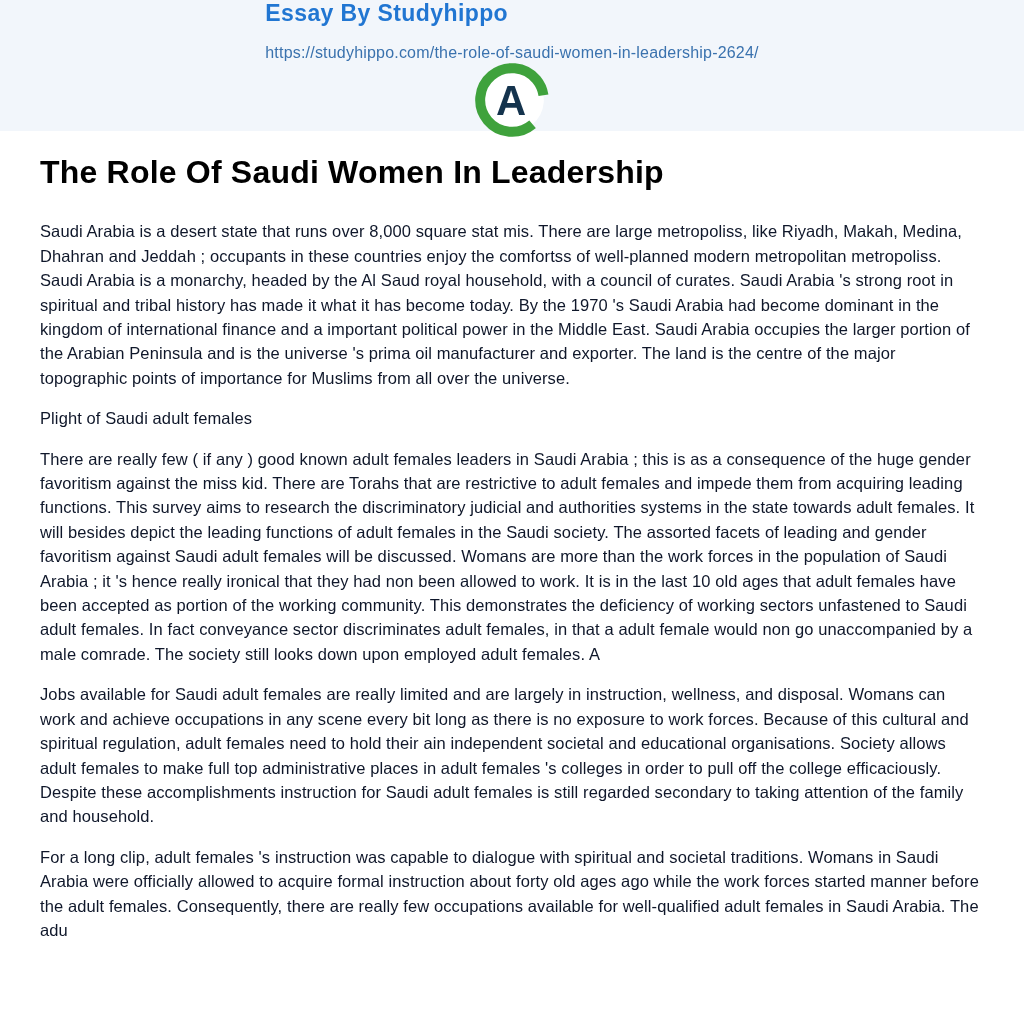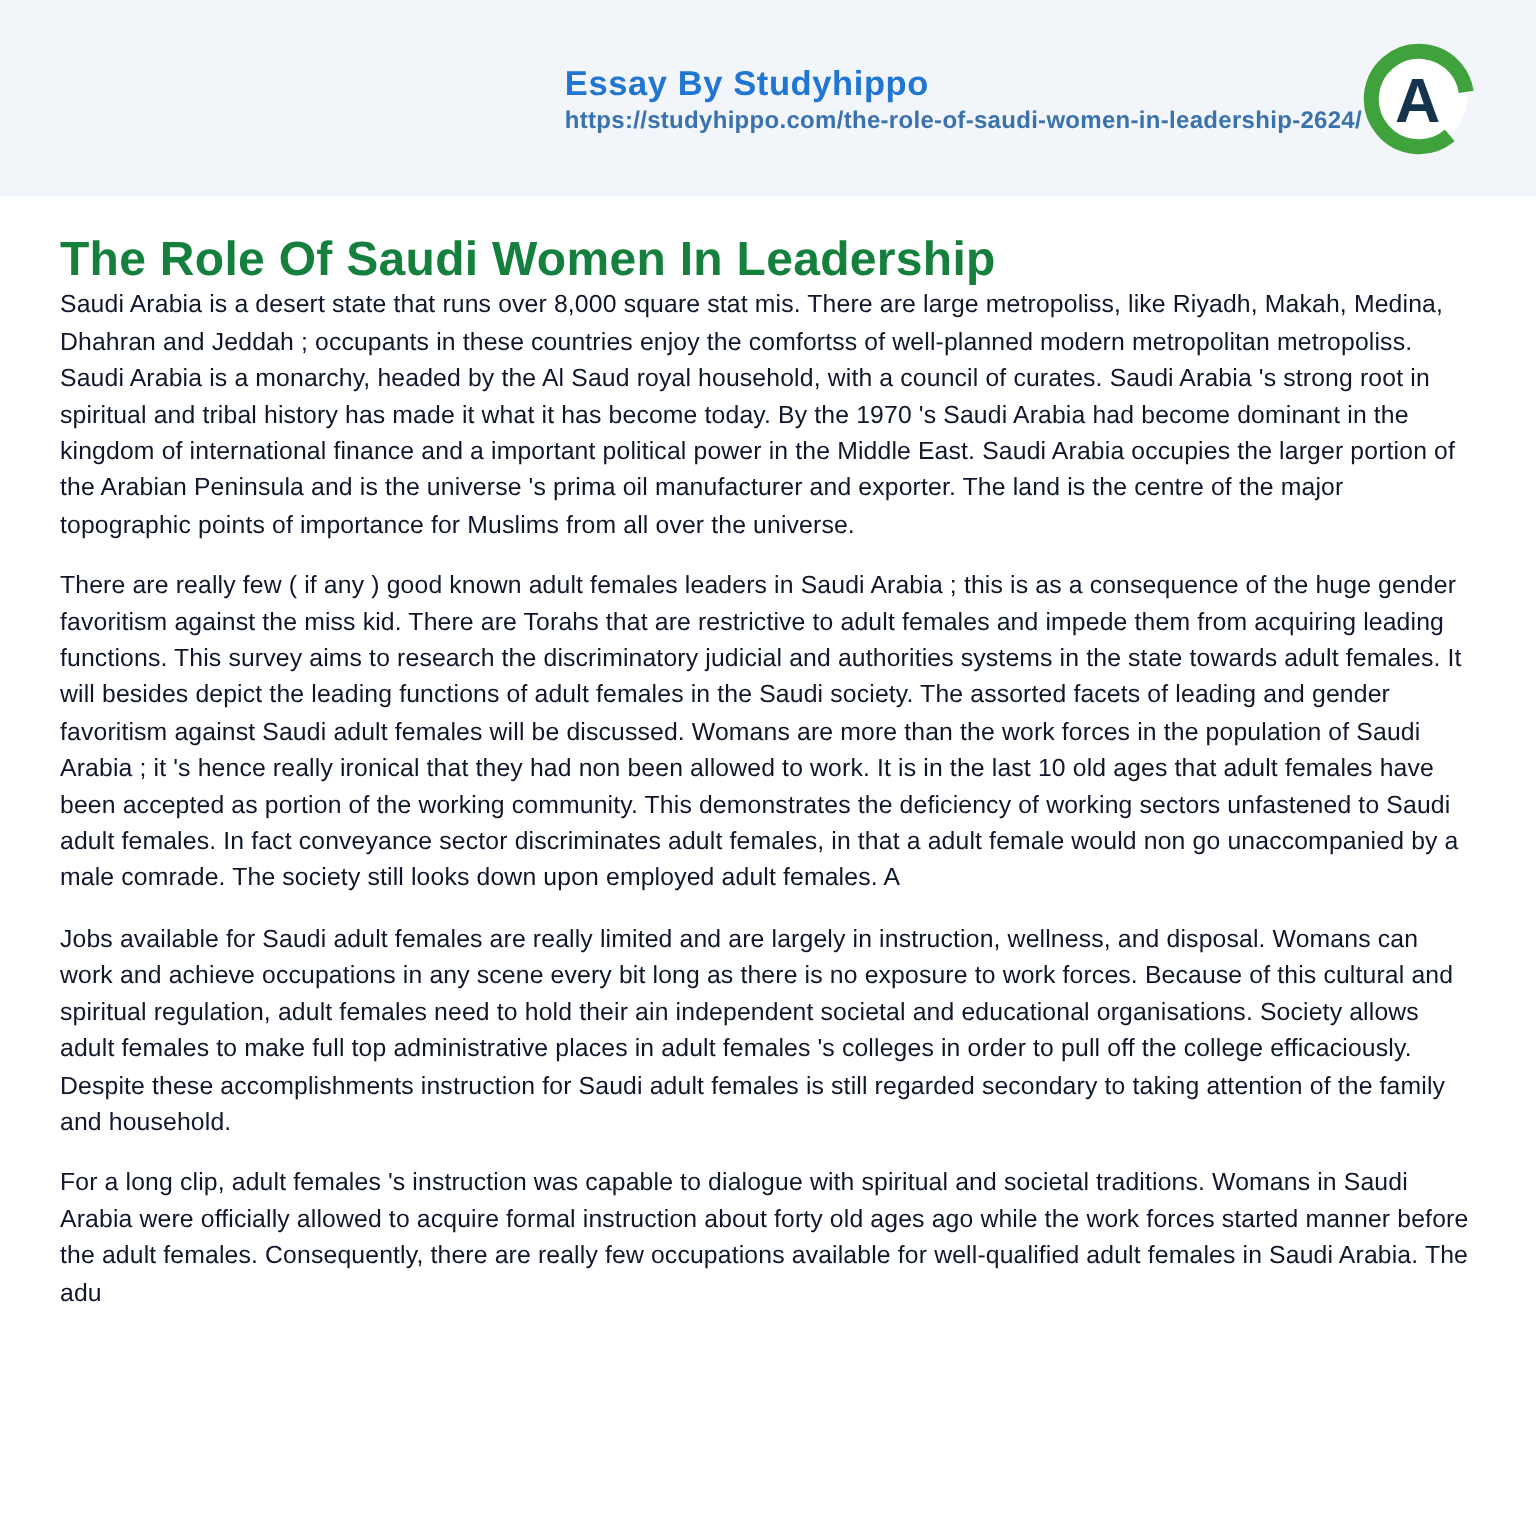--- a/index.html
+++ b/index.html
@@ -10,44 +10,44 @@
     background: #ffffff;
     font-family: "Liberation Sans", sans-serif;
     overflow: hidden;
   }
   .site-header {
     background: #f2f6fb;
     height: 131px;
     padding: 0 40px;
     display: flex;
     align-items: center;
-    justify-content: flex-end;
+    justify-content: space-between;
+    flex-direction: column;
   }
   .site-title {
     font-size: 23px;
     font-weight: 700;
     color: #2176d2;
     letter-spacing: 0.4px;
   }
   .source-url {
     display: inline-block;
-    margin-top: 3px;
+    margin-top: 17px;
     font-size: 16px;
     color: #3a72ae;
     text-decoration: none;
     letter-spacing: 0.2px;
-    font-weight: bold;
   }
   .logo { width: 76px; height: 76px; flex: 0 0 auto; }
   .content { padding: 22px 40px 0 40px; }
   .article-title {
     font-size: 32px;
     font-weight: 700;
-    color: #15803d;
-    margin-bottom: 0;
+    color: #000000;
+    margin-bottom: 28px;
     letter-spacing: 0.2px;
     line-height: 1.2;
   }
   .para {
     font-size: 16.5px;
     line-height: 1.48;
     color: #0f172a;
     margin-bottom: 16px;
     letter-spacing: 0.1px;
   }
@@ -70,20 +70,21 @@
     </svg>
   </div>
 </header>
 
 <main class="content">
   <h1 class="article-title">The Role Of Saudi Women In Leadership</h1>
   <div class="article-body">
 
       <p class="para block-paragraph">Saudi Arabia is a desert state that runs over 8,000 square stat mis. There are large metropoliss, like Riyadh, Makah, Medina, Dhahran and Jeddah ; occupants in these countries enjoy the comfortss of well-planned modern metropolitan metropoliss. Saudi Arabia is a monarchy, headed by the Al Saud royal household, with a council of curates. Saudi Arabia 's strong root in spiritual and tribal history has made it what it has become today. By the 1970 's Saudi Arabia had become dominant in the kingdom of international finance and a important political power in the Middle East. Saudi Arabia occupies the larger portion of the Arabian Peninsula and is the universe 's prima oil manufacturer and exporter. The land is the centre of the major topographic points of importance for Muslims from all over the universe.</p>
 
+      <p class="para block-subheading">Plight of Saudi adult females</p>
 
       <p class="para block-paragraph">There are really few ( if any ) good known adult females leaders in Saudi Arabia ; this is as a consequence of the huge gender favoritism against the miss kid. There are Torahs that are restrictive to adult females and impede them from acquiring leading functions. This survey aims to research the discriminatory judicial and authorities systems in the state towards adult females. It will besides depict the leading functions of adult females in the Saudi society. The assorted facets of leading and gender favoritism against Saudi adult females will be discussed. Womans are more than the work forces in the population of Saudi Arabia ; it 's hence really ironical that they had non been allowed to work. It is in the last 10 old ages that adult females have been accepted as portion of the working community. This demonstrates the deficiency of working sectors unfastened to Saudi adult females. In fact conveyance sector discriminates adult females, in that a adult female would non go unaccompanied by a male comrade. The society still looks down upon employed adult females. A</p>
 
       <p class="para block-paragraph">Jobs available for Saudi adult females are really limited and are largely in instruction, wellness, and disposal. Womans can work and achieve occupations in any scene every bit long as there is no exposure to work forces. Because of this cultural and spiritual regulation, adult females need to hold their ain independent societal and educational organisations. Society allows adult females to make full top administrative places in adult females 's colleges in order to pull off the college efficaciously. Despite these accomplishments instruction for Saudi adult females is still regarded secondary to taking attention of the family and household.</p>
 
       <p class="para block-paragraph">For a long clip, adult females 's instruction was capable to dialogue with spiritual and societal traditions. Womans in Saudi Arabia were officially allowed to acquire formal instruction about forty old ages ago while the work forces started manner before the adult females. Consequently, there are really few occupations available for well-qualified adult females in Saudi Arabia. The adu</p>
     </div>
 </main>
 
 </body></html>

